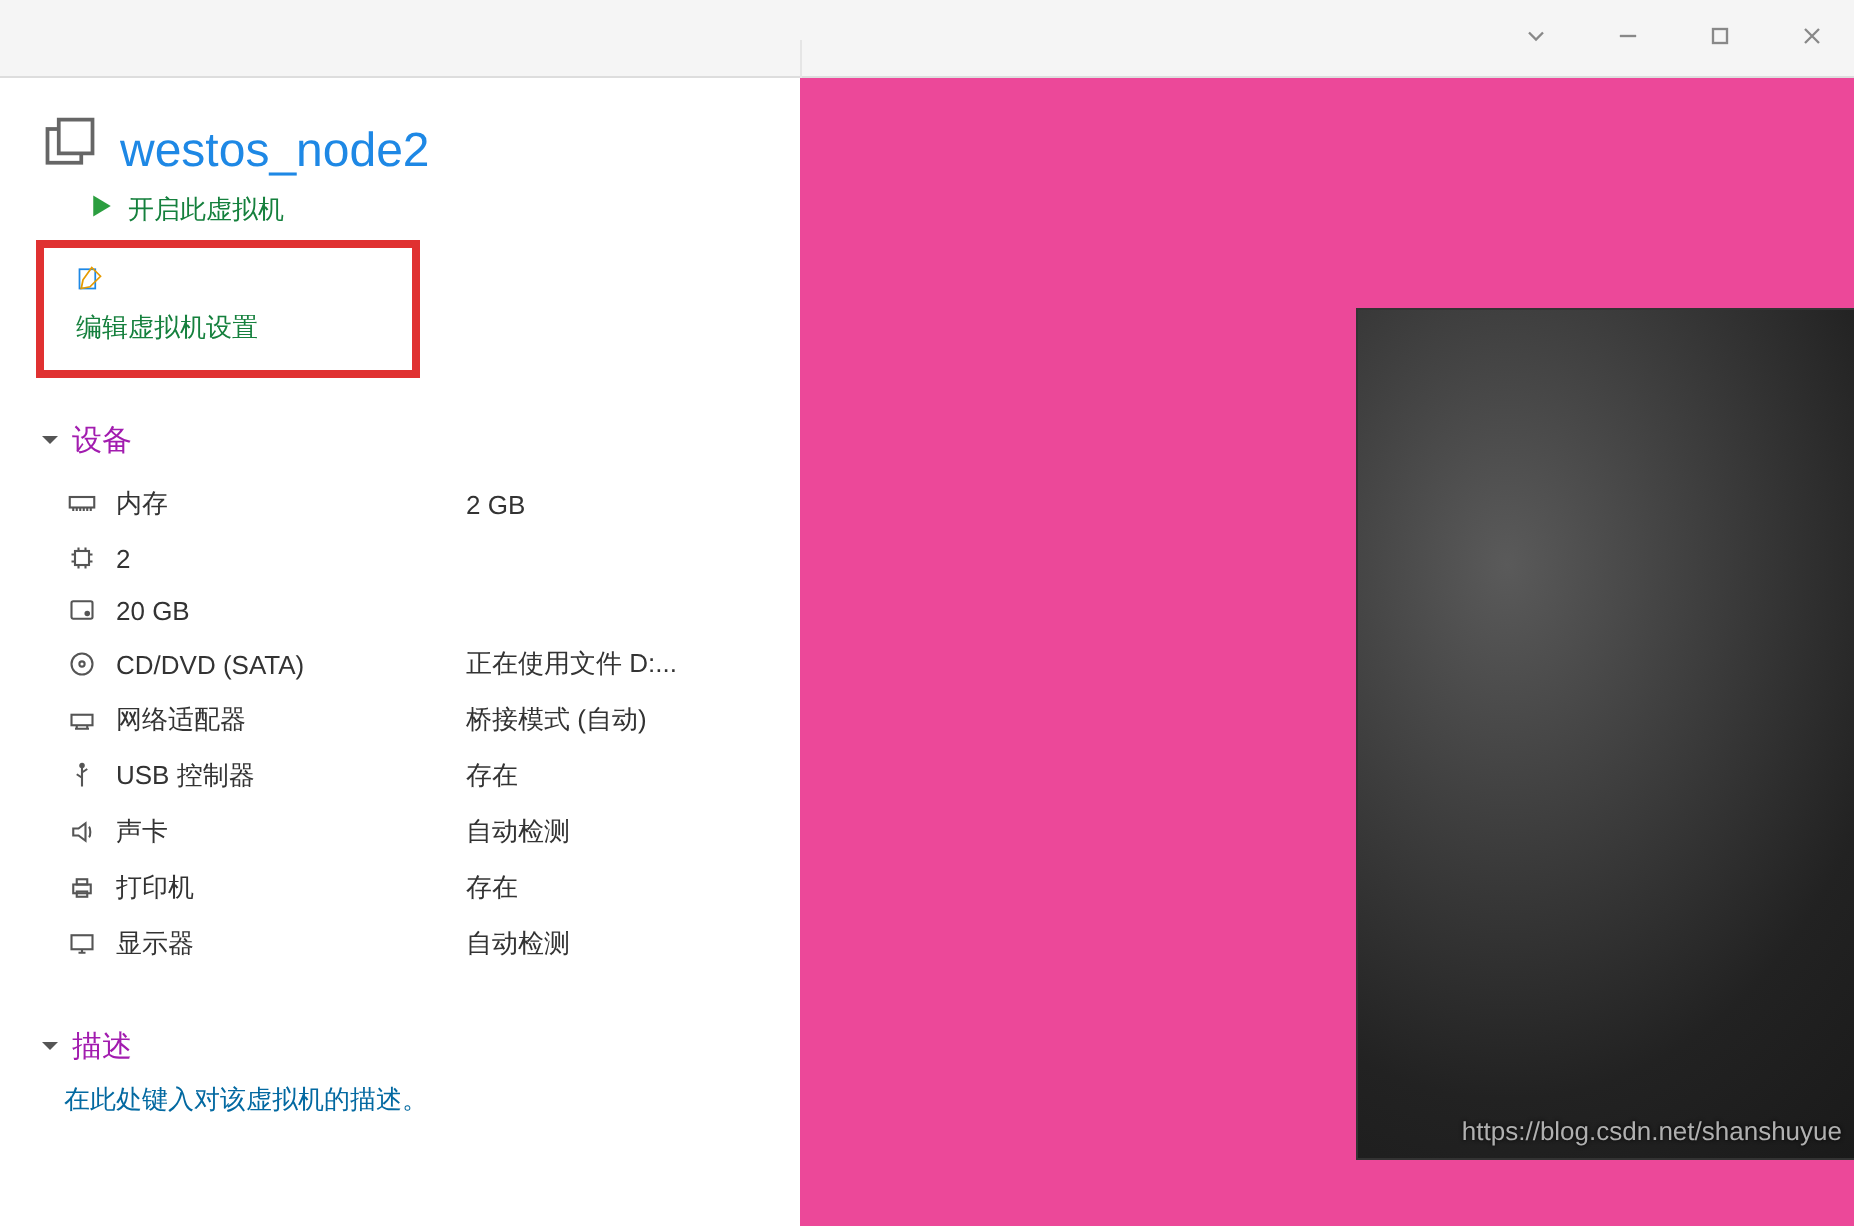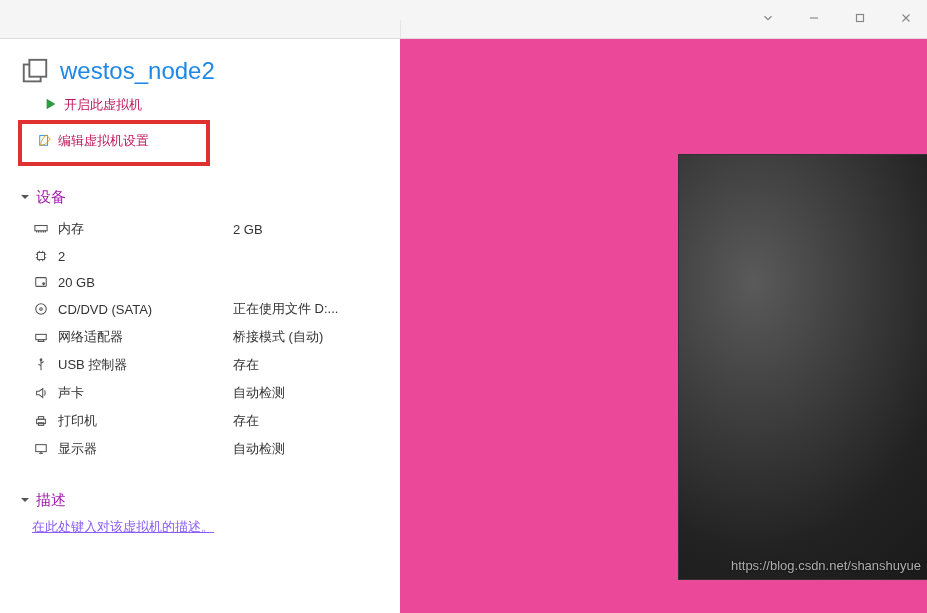--- a/index.html
+++ b/index.html
@@ -38,49 +38,49 @@
       background: #fff;
       border-top: 1px solid #ddd;
     }
     .left-pane {
       width: 400px;
       padding: 18px 12px 12px 20px;
       position: relative;
     }
     .vm-title-row {
       display: flex;
-      align-items: flex-start;
+      align-items: flex-end;
       gap: 10px;
       margin-bottom: 20px;
     }
     .vm-title-icon svg { width: 30px; height: 30px; stroke: #666; }
     .vm-title {
       font-size: 24px;
       color: #1e88e5;
       font-weight: 400;
     }
     .action-link {
       display: flex;
-      align-items: flex-end;
+      align-items: flex-start;
       gap: 6px;
-      color: #be185d;
+      color: #15803d;
       font-size: 13px;
       padding: 4px 10px;
       cursor: pointer;
       margin-bottom: 2px;
     }
     .action-link svg { width: 14px; height: 14px; }
     .highlight-box {
       border: 4px solid #e03131;
       padding: 2px 6px 6px 6px;
       margin-left: -2px;
       margin-bottom: 22px;
       width: 192px;
     }
-    .highlight-box .action-link { padding-top: 6px; }
+    .highlight-box .action-link { padding-top: 6px; flex-direction: column; }
     .start-link { margin-top: -18px; margin-left: 14px; }
     .section-header {
       display: flex;
       align-items: center;
       gap: 6px;
       margin: 6px 0 8px 0;
       cursor: pointer;
     }
     .collapse-arrow svg { width: 10px; height: 10px; fill: #555; }
     .section-title {
@@ -99,24 +99,23 @@
       display: flex;
       align-items: center;
       justify-content: center;
       color: #555;
       margin-right: 8px;
     }
     .device-icon svg { width: 14px; height: 14px; stroke: #555; fill: none; stroke-width: 1.2; }
     .device-label { width: 175px; color: #333; }
     .device-value { color: #333; }
     .desc-text {
-      color: #8b5cf6;
+      color: #0369a1;
       margin-left: 12px;
       margin-top: 6px;
-      text-decoration: underline;
     }
     .divider {
       position: absolute;
       left: 400px;
       top: 20px;
       bottom: 0;
       width: 1px;
       background: #e5e5e5;
     }
     .right-pane {

